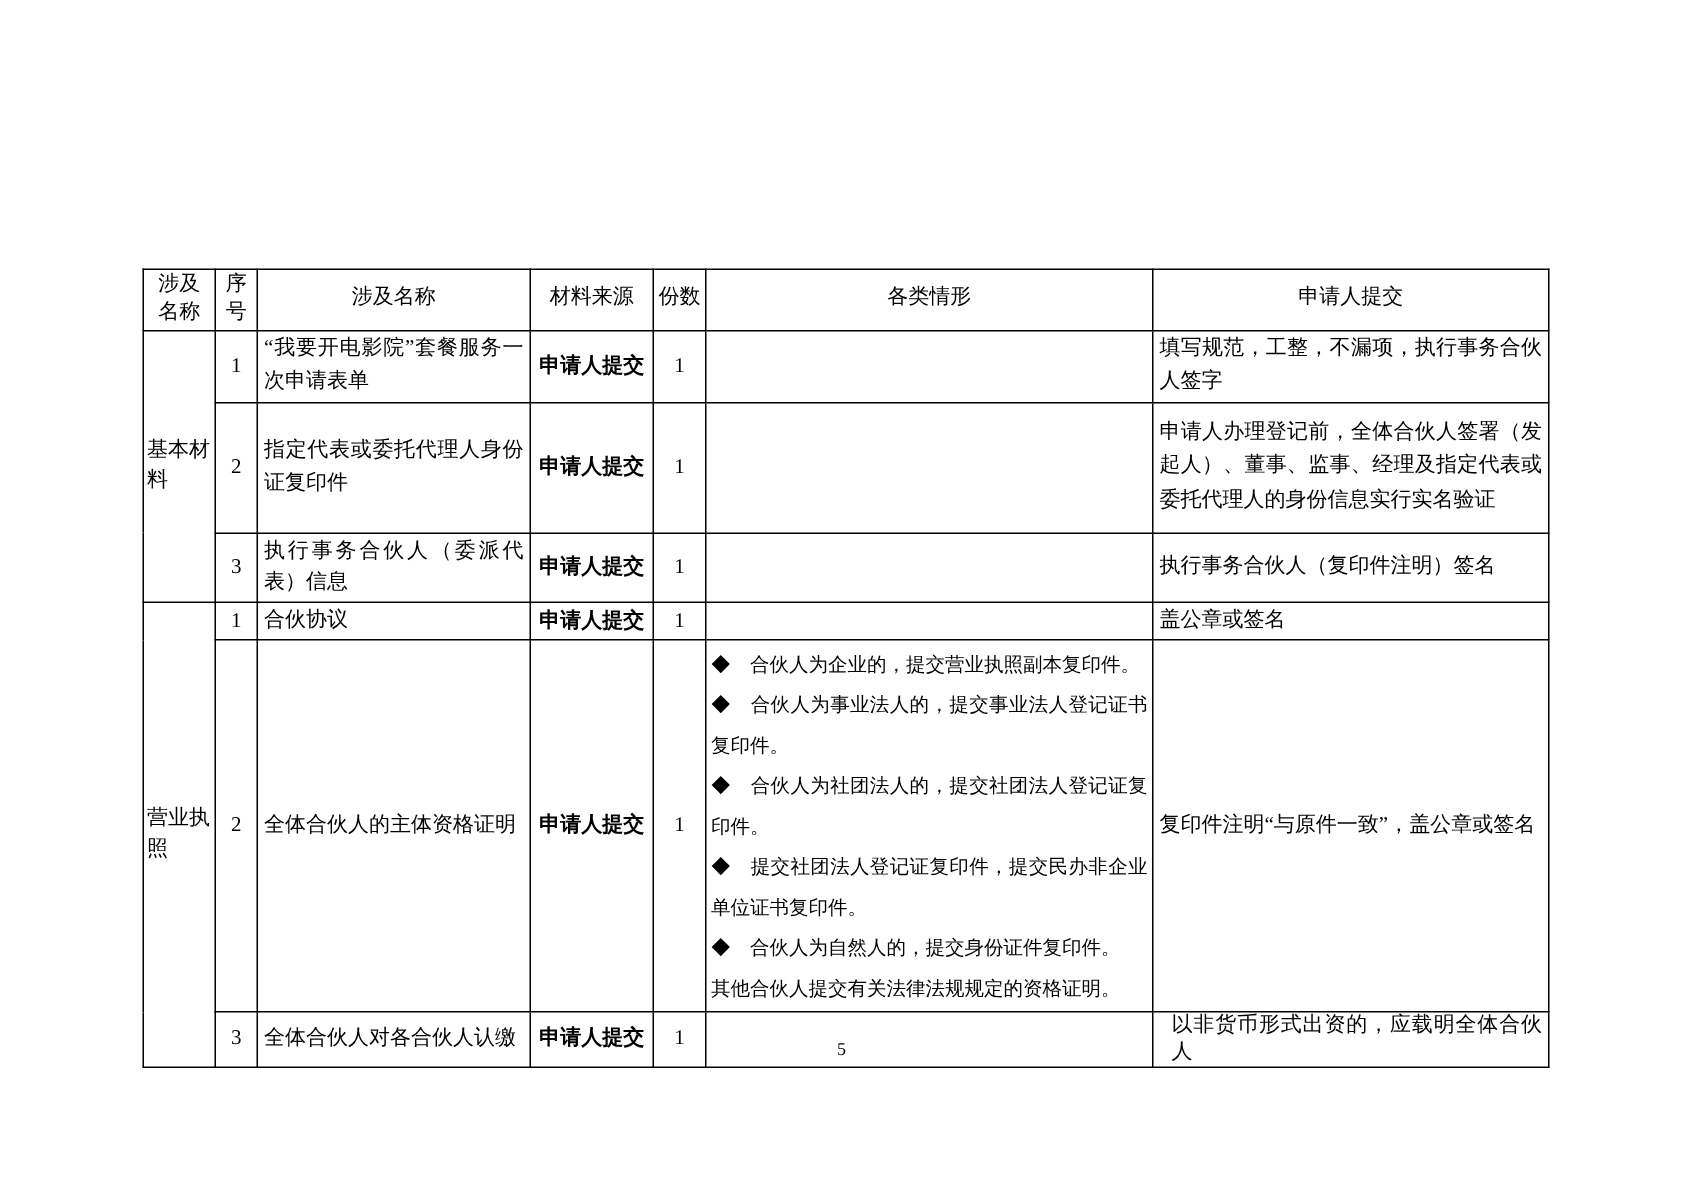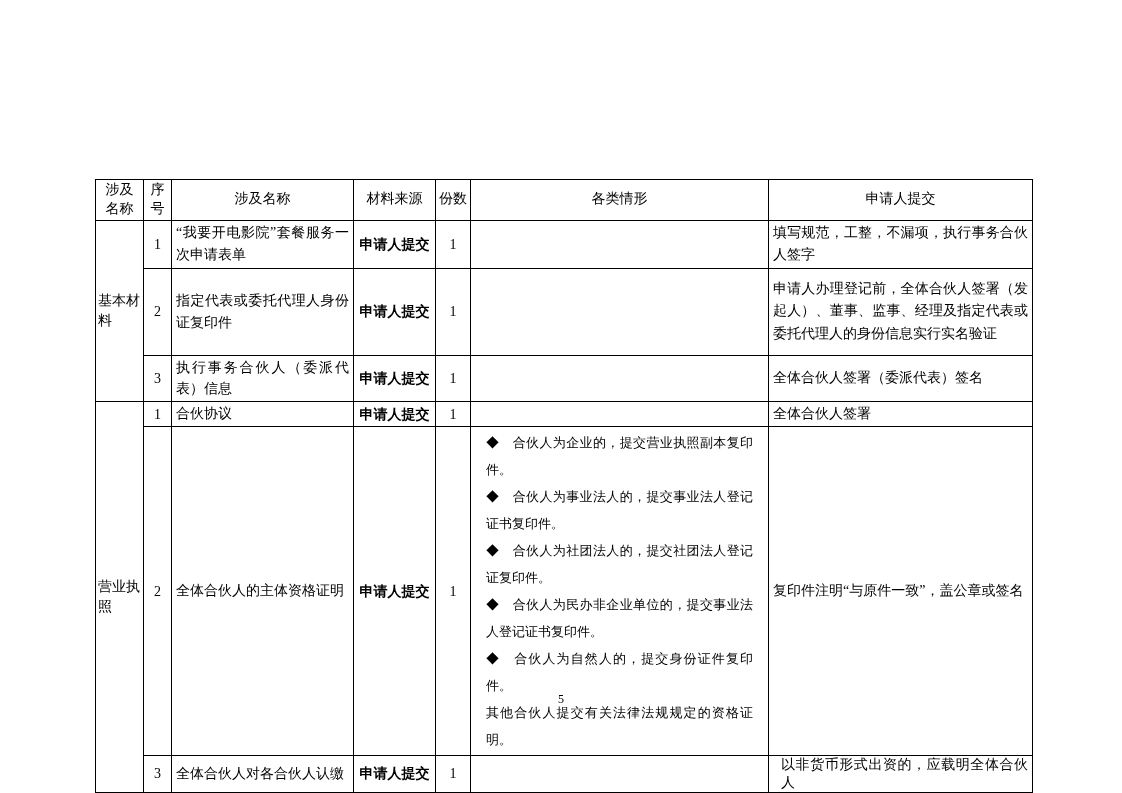--- a/index.html
+++ b/index.html
@@ -30,21 +30,21 @@
     overflow:hidden;
     font-weight:normal;
   }
   .materials thead tr{height:40px;}
   .materials th{text-align:center;line-height:1.35;}
   th.col-name{padding:0 7px;}
   td.section{ text-align:left;padding:0 2px;line-height:1.45;}
   td.num, td.copies{text-align:center;}
   td.source{text-align:center;padding:0;font-weight:bold;}
   td.material{text-align:justify;padding:1px 4px;line-height:1.55;font-family:Liberation Serif, serif;}
-  td.situations{padding:2px 15px;font-size:13px;vertical-align:middle;}
+  td.situations{padding:2px 3px;font-size:13px;vertical-align:middle;}
   td.situations .situation{line-height:27px;text-align:justify;}
   td.req{text-align:justify;padding:1px 4px;line-height:1.6;}
   tr.r-a{height:43px;}
   tr.r-b{height:87px;}
   tr.r-c{height:43px;}
   tr.r-d{height:24px;}
   tr.r-e{height:245px;}
   tr.r-f{height:19px;}
   tr.r-f td{padding-top:0;padding-bottom:0;line-height:18px;}
   td.req-last{padding-left:12px;}
@@ -97,41 +97,41 @@
         <td class="copies">1</td>
         <td class="situations"></td>
         <td class="req">申请人办理登记前，全体合伙人签署（发起人）、董事、监事、经理及指定代表或委托代理人的身份信息实行实名验证</td>
       </tr>
       <tr class="r-c">
         <td class="num">3</td>
         <td class="material">执行事务合伙人（委派代表）信息</td>
         <td class="source">申请人提交</td>
         <td class="copies">1</td>
         <td class="situations"></td>
-        <td class="req">全体合伙人签署（委派代表）签名</td>
+        <td class="req">执行事务合伙人（复印件注明）签名</td>
       </tr>
       <tr class="r-d">
         <td class="section" rowspan="3">营业执照</td>
         <td class="num">1</td>
         <td class="material">合伙协议</td>
         <td class="source">申请人提交</td>
         <td class="copies">1</td>
         <td class="situations"></td>
-        <td class="req">全体合伙人签署</td>
+        <td class="req">盖公章或签名</td>
       </tr>
       <tr class="r-e">
         <td class="num">2</td>
         <td class="material">全体合伙人的主体资格证明</td>
         <td class="source">申请人提交</td>
         <td class="copies">1</td>
         <td class="situations">
           <div class="situation">◆　合伙人为企业的，提交营业执照副本复印件。</div>
           <div class="situation">◆　合伙人为事业法人的，提交事业法人登记证书复印件。</div>
           <div class="situation">◆　合伙人为社团法人的，提交社团法人登记证复印件。</div>
-          <div class="situation">◆　合伙人为民办非企业单位的，提交事业法人登记证书复印件。</div>
+          <div class="situation">◆　提交社团法人登记证复印件，提交民办非企业单位证书复印件。</div>
           <div class="situation">◆　合伙人为自然人的，提交身份证件复印件。</div>
           <div class="situation">其他合伙人提交有关法律法规规定的资格证明。</div>
         </td>
         <td class="req">复印件注明“与原件一致”，盖公章或签名</td>
       </tr>
       <tr class="r-f">
         <td class="num">3</td>
         <td class="material">全体合伙人对各合伙人认缴</td>
         <td class="source">申请人提交</td>
         <td class="copies">1</td>

